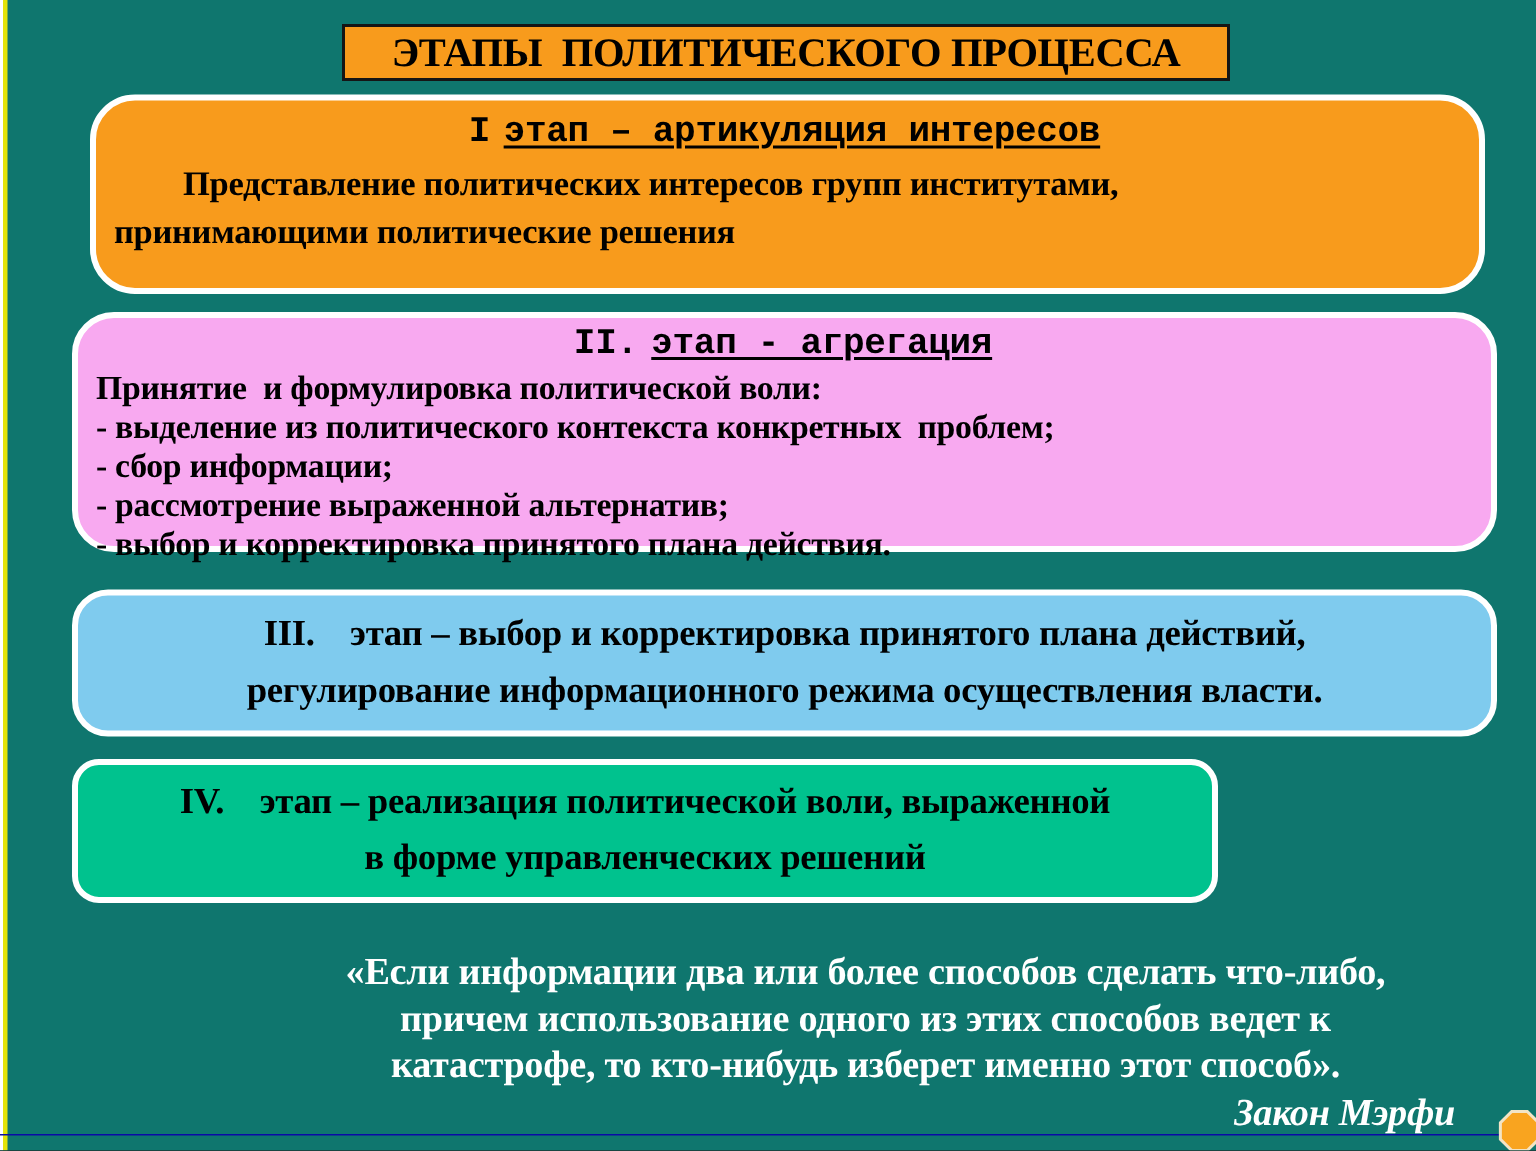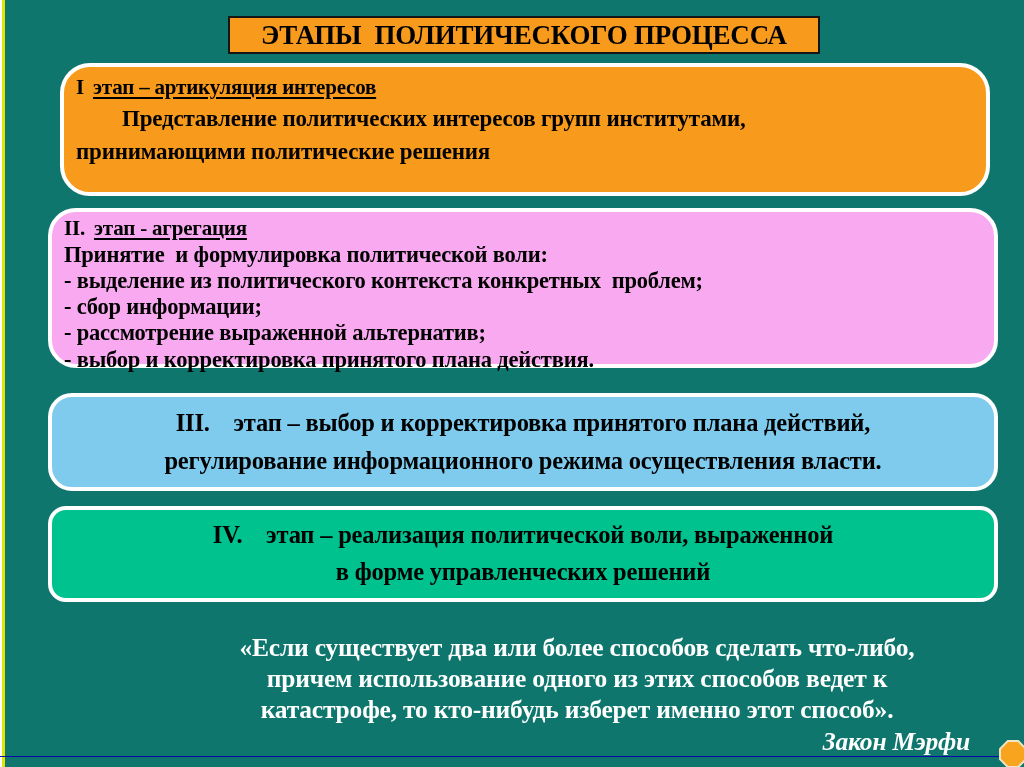--- a/index.html
+++ b/index.html
@@ -31,26 +31,26 @@
   .stage2{
     left:48px;top:208px;width:950px;height:160px;border-radius:28px;
     background:#F8A9F0;padding:4px 14px 0 12px;
   }
   .stage3{
     left:48px;top:393px;width:950px;height:98px;border-radius:24px;
     background:#7FCBEE;display:flex;flex-direction:column;justify-content:center;
     text-align:center;padding:16px 20px;
   }
   .stage4{
-    left:48px;top:506px;width:950px;height:96px;border-radius:18px;
+    left:48px;top:506px;width:764px;height:96px;border-radius:18px;
     background:#00C28E;display:flex;flex-direction:column;justify-content:center;
     text-align:center;padding:16px 20px;
   }
   .stage-heading{
-    font-size:21px;letter-spacing:-0.2px;line-height:1.15;
+    text-align:center;font-size:24px;letter-spacing:-0.2px;line-height:1.15;font-family:Liberation Mono, monospace;
   }
   .stage-heading .lbl{margin-right:9px;}
   .u{text-decoration:underline;text-decoration-thickness:2px;text-underline-offset:3px;}
   .stage1 .body{font-size:23px;line-height:1.42;margin-top:4px;letter-spacing:-0.2px;}
   .stage1 .body .indent{padding-left:46px;}
   .stage2 .list{font-size:22.5px;line-height:1.16;margin-top:2px;letter-spacing:-0.2px;}
   .stage3 .ln,.stage4 .ln{font-size:24.5px;line-height:1.55;letter-spacing:-0.2px;}
   .stage4 .ln{line-height:1.5;}
   
   .quote{
@@ -114,21 +114,21 @@
     <div class="ln pre">III.    этап – выбор и корректировка принятого плана действий,</div>
     <div class="ln pre">регулирование информационного режима осуществления власти.</div>
   </div>
 
   <div class="stage stage4">
     <div class="ln pre">IV.    этап – реализация политической воли, выраженной</div>
     <div class="ln pre">в форме управленческих решений</div>
   </div>
 
   <div class="quote">
-    <div class="pre">«Если существует два или более способов сделать что-либо,</div>
+    <div class="pre">«Если информации два или более способов сделать что-либо,</div>
     <div class="pre">причем использование одного из этих способов ведет к</div>
     <div class="pre">катастрофе, то кто-нибудь изберет именно этот способ».</div>
     <div class="attribution">Закон Мэрфи</div>
   </div>
 
   <div class="bottom-divider"></div>
 
   <div class="octagon-outer">
     <div class="octagon-inner"></div>
   </div>

